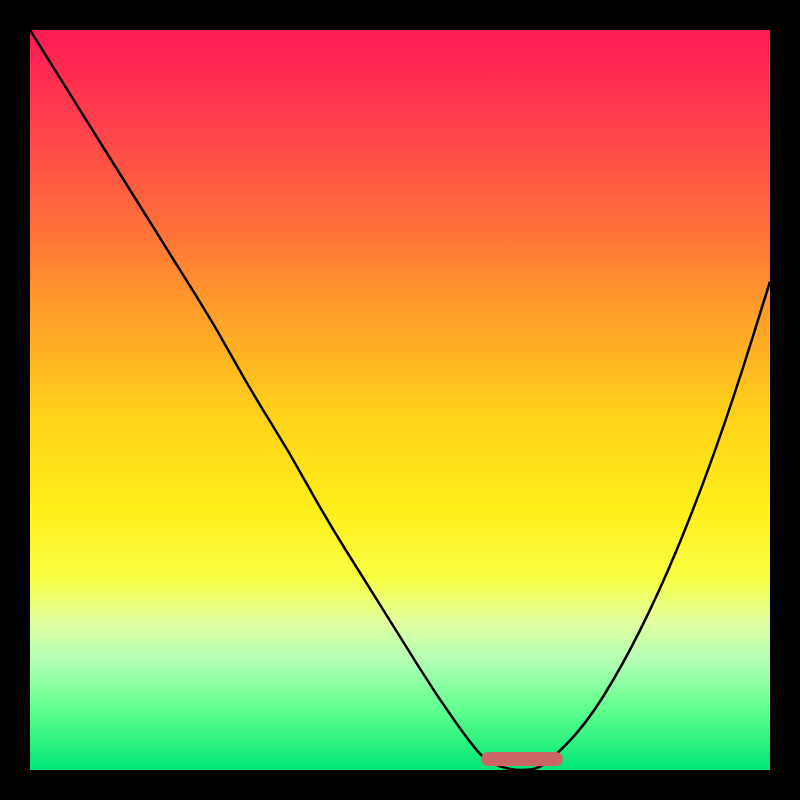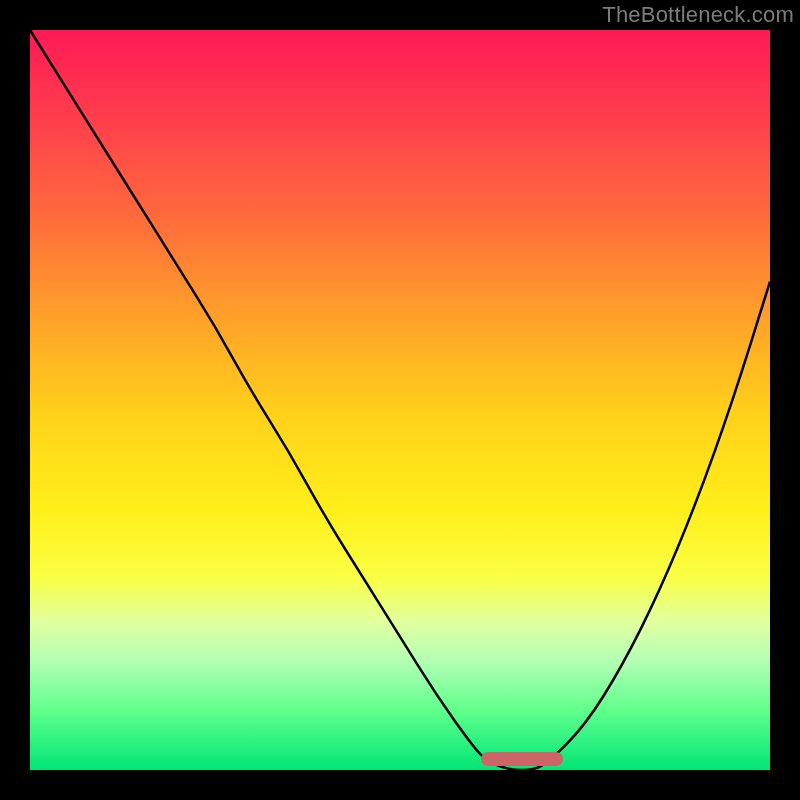--- a/index.html
+++ b/index.html
@@ -60,21 +60,20 @@
     background: #cc6666;
     border-radius: 10px;
     height: 14px;
   }
 </style>
 </head>
 <body>
 
 <div class="chart-wrap">
 
-  <div class="watermark">TheBottleneck.com</div>
 
   <div class="plot-area">
 
     <svg class="curve" viewBox="0 0 740 740" preserveAspectRatio="none">
       <path id="curve-path" fill="none" stroke="#000" stroke-width="2.5" d="M 0 0 Q 37 59.19999999999993 55.5 88.79999999999995 Q 74 118.39999999999998 92.5 148 Q 111 177.60000000000002 129.5 207.2 Q 148 236.79999999999995 166.5 266.4 Q 185 296 203.5 329.29999999999995 Q 222 362.59999999999997 240.5 392.2 Q 259 421.8 277.5 455.1 Q 296 488.4 314.5 518 Q 333 547.6 351.5 577.2 Q 370 606.8 388.5 636.4 Q 407.00000000000006 666 425.5 691.9 Q 444 717.8 451.4 725.2 Q 458.8 732.6 469.9 736.3 Q 481 740 492.1 740 Q 503.20000000000005 740 510.6 736.3 Q 518 732.6 536.5 714.1 Q 555 695.6 573.5 666 Q 592 636.4 610.5 599.4 Q 629 562.4 647.5 518 Q 666 473.6 684.5 421.8 Q 703 370 721.5 310.79999999999995 T 740 251.59999999999997"></path>
     </svg>
 
     <div id="bump" class="bump" style="left: 451.4px; width: 81.4px; top: 722px;"></div>
 
   </div>

